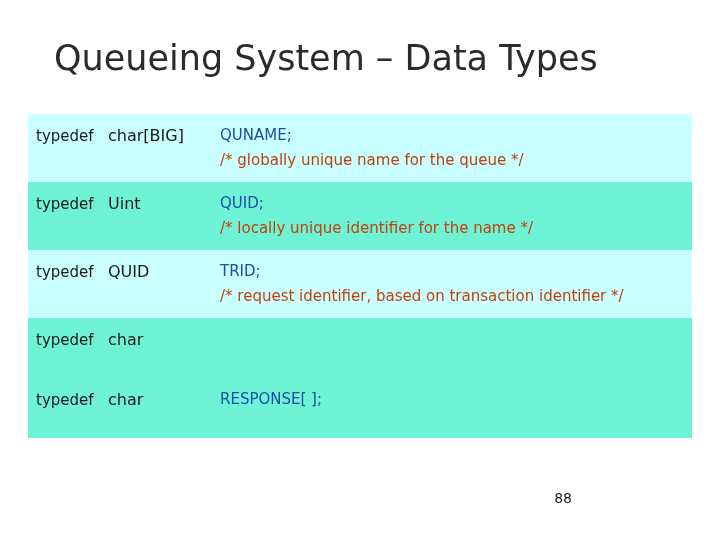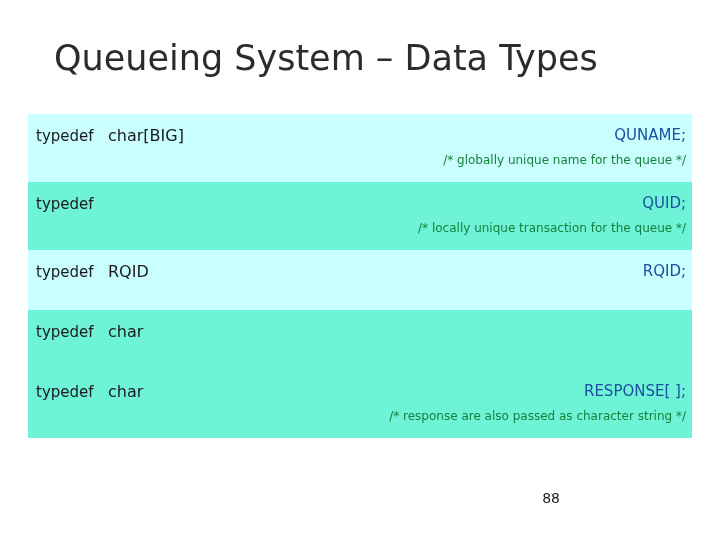--- a/index.html
+++ b/index.html
@@ -59,38 +59,37 @@
     width: 112px;
     flex: 0 0 112px;
     font-size: 16px;
     line-height: 22px;
     color: #1a1a1a;
     padding-top: 1px;
   }
   .col-desc {
     flex: 1 1 auto;
     padding-right: 6px;
-    text-align: right;
   }
   .ident {
     font-size: 15px;
     line-height: 22px;
     color: #1b4fa0;
     display: block;
   }
   .comment {
-    font-size: 12px;
+    font-size: 15px;
     line-height: 24px;
-    color: #15803d;
+    color: #c2410c;
     display: block;
     padding-top: 2px;
   }
   .page-number {
     position: absolute;
-    right: 24px;
+    right: 12px;
     bottom: 34px;
     font-size: 14px;
     color: #1a1a1a;
     font-family: "DejaVu Sans", sans-serif;
   }
 </style>
 </head>
 <body>
 
 <div class="slide">
@@ -103,45 +102,46 @@
       <div class="col-typedef">typedef</div>
       <div class="col-type">char[BIG]</div>
       <div class="col-desc">
         <span class="ident">QUNAME;</span>
         <span class="comment">/* globally unique name for the queue */</span>
       </div>
     </div>
 
     <div class="row row-b">
       <div class="col-typedef">typedef</div>
+      <div class="col-type">Uint</div>
       <div class="col-desc">
         <span class="ident">QUID;</span>
-        <span class="comment">/* locally unique transaction for the queue */</span>
+        <span class="comment">/* locally unique identifier for the name */</span>
       </div>
     </div>
 
     <div class="row row-a">
       <div class="col-typedef">typedef</div>
-      <div class="col-type">RQID</div>
+      <div class="col-type">QUID</div>
       <div class="col-desc">
-        <span class="ident">RQID;</span>
+        <span class="ident">TRID;</span>
+        <span class="comment">/* request identifier, based on transaction identifier */</span>
       </div>
     </div>
 
     <div class="row row-b">
       <div class="col-typedef">typedef</div>
       <div class="col-type">char</div>
     </div>
 
     <div class="row row-b">
       <div class="col-typedef">typedef</div>
       <div class="col-type">char</div>
       <div class="col-desc">
         <span class="ident">RESPONSE[ ];</span>
-        <span class="comment">/* response are also passed as character string */</span>
       </div>
     </div>
 
   </div>
 
   <div class="page-number">88</div>
 
 </div>
 
 </body></html>

